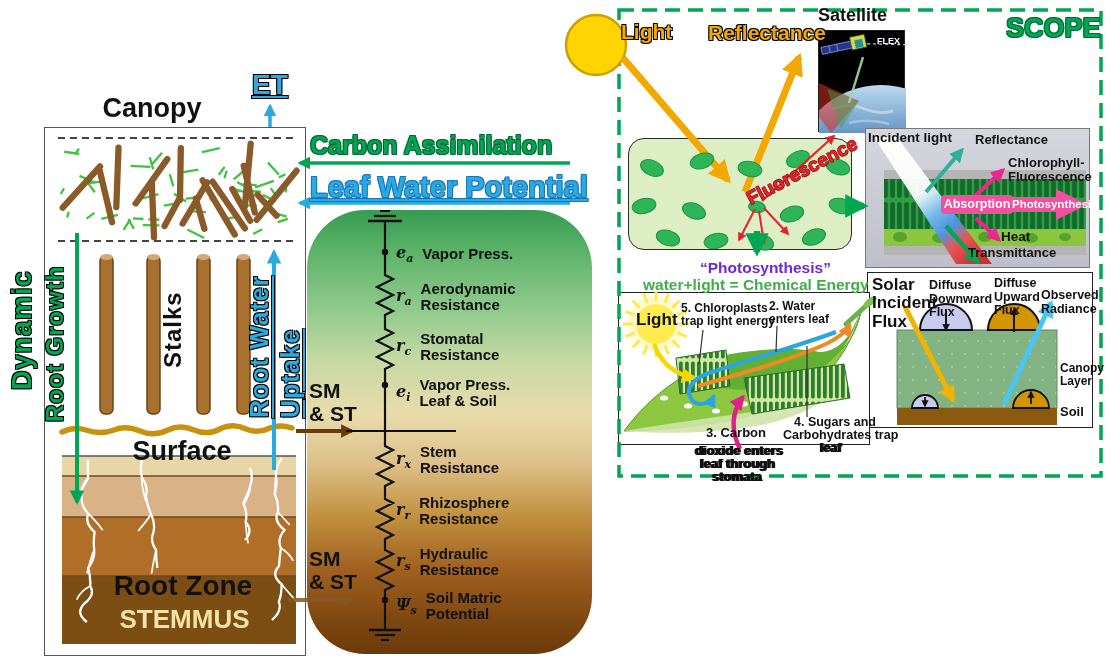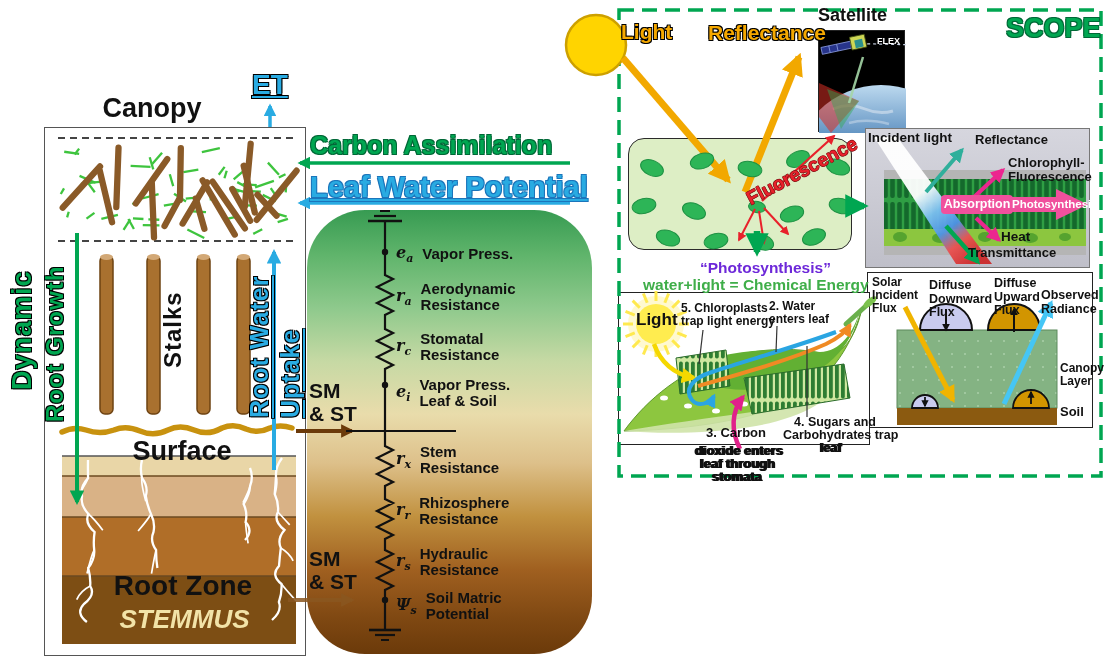--- a/index.html
+++ b/index.html
@@ -15,21 +15,21 @@
     background:linear-gradient(180deg,#d6d6de,#bfbfc9);}
   #flux-box{left:867px;top:272px;width:226px;height:156px;background:#fff;border:1.5px solid #222;}
   #leaf-box{left:618px;top:292px;width:252px;height:153px;background:#fff;border:1.5px solid #222;}
   #absorption-badge{left:941px;top:195px;width:72px;height:19px;background:#f0509d;border-radius:4px;
     z-index:3;color:#fff;font-weight:bold;font-size:12.5px;text-align:center;line-height:19px;}
   svg.overlay{position:absolute;left:0;top:0;z-index:2;pointer-events:none;}
   .lbl{position:absolute;z-index:3;font-weight:bold;color:#111;white-space:nowrap;line-height:1.05;}
   .vert{writing-mode:vertical-rl;transform:rotate(180deg);letter-spacing:1px;}
   .green{color:#00A651;} .blue{color:#29ABE2;text-decoration:underline;} .orange{color:#F5A800;}
   .red{color:#E8212B;} .dkgreen{color:#6d28d9;} .ltgreen{color:#3FAE49;}
-  .cream{color:#F2E3A8;font-style:italic;} .white{color:#fff;}
+  .cream{color:#F2E3A8;} .white{color:#fff;}
   .ok{text-shadow:-1px -1px 0 #000,1px -1px 0 #000,-1px 1px 0 #000,1px 1px 0 #000;}
   .og{text-shadow:-1px -1px 0 #006837,1px -1px 0 #006837,-1px 1px 0 #006837,1px 1px 0 #006837;}
   .ob{text-shadow:-1px -1px 0 #1b75bb,1px -1px 0 #1b75bb,-1px 1px 0 #1b75bb,1px 1px 0 #1b75bb;}
   .or{text-shadow:-0.5px -0.5px 0 #7f1416,0.5px -0.5px 0 #7f1416,-0.5px 0.5px 0 #7f1416,0.5px 0.5px 0 #7f1416;}
   .smudge{text-shadow:0.9px 0 0 currentColor,-0.9px 0 0 currentColor;}
   .stack div{line-height:1.08;}
   .crow{position:absolute;left:396px;z-index:3;display:flex;gap:9px;align-items:center;}
   .csym{font-family:"DejaVu Serif",serif;font-style:italic;font-size:16px;font-weight:bold;color:#111;}
   .csym sub{font-size:11px;}
   .clab{font-size:15px;font-weight:bold;color:#111;line-height:1.06;}
@@ -499,21 +499,21 @@
   <div class="lbl" style="left:975px;top:133px;font-size:13px">Reflectance</div>
   <div class="lbl stack" style="left:1008px;top:156px;font-size:13px">
     <div>Chlorophyll-</div>
     <div>Fluorescence</div>
   </div>
   <div class="box" id="absorption-badge">Absorption</div>
   <div class="lbl white" style="left:1012px;top:198px;width:76px;text-align:center;font-size:11.5px">Photosynthesis</div>
   <div class="lbl" style="left:1001px;top:230px;font-size:13.5px">Heat</div>
   <div class="lbl" style="left:968px;top:246px;font-size:13px">Transmittance</div>
 
-  <div class="lbl stack" style="left:872px;top:276px;font-size:12px">
+  <div class="lbl stack" style="left:872px;top:276px;font-size:17px">
     <div>Solar</div>
     <div>Incident</div>
     <div>Flux</div>
   </div>
   <div class="lbl stack" style="left:929px;top:279px;font-size:12.5px">
     <div>Diffuse</div>
     <div>Downward</div>
     <div>Flux</div>
   </div>
   <div class="lbl stack" style="left:994px;top:277px;font-size:12.5px">

